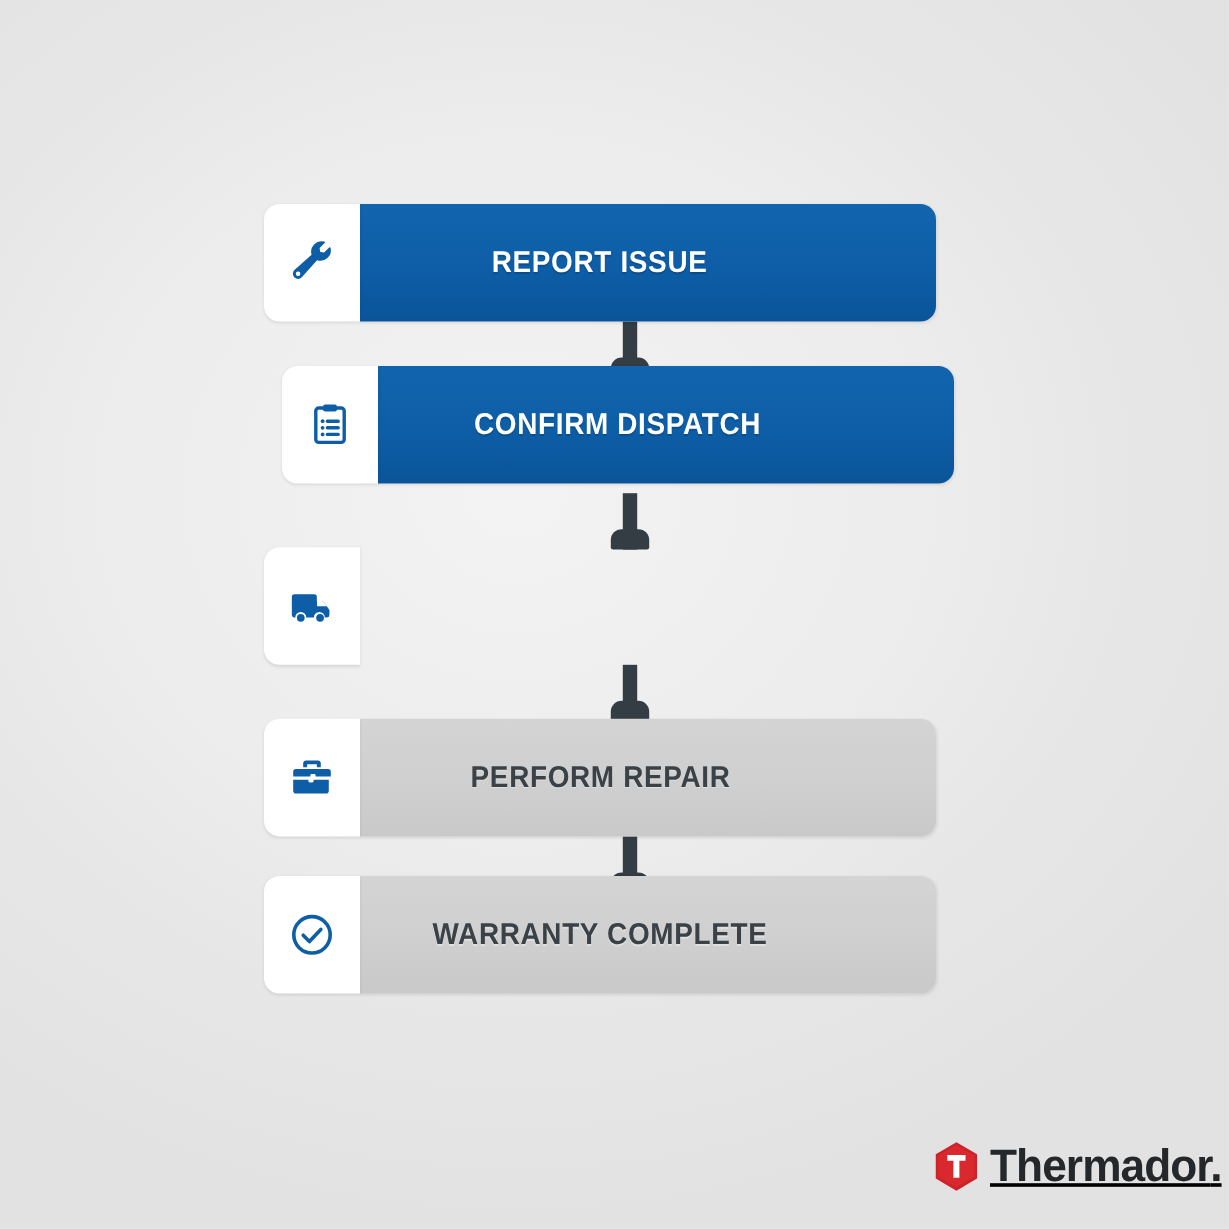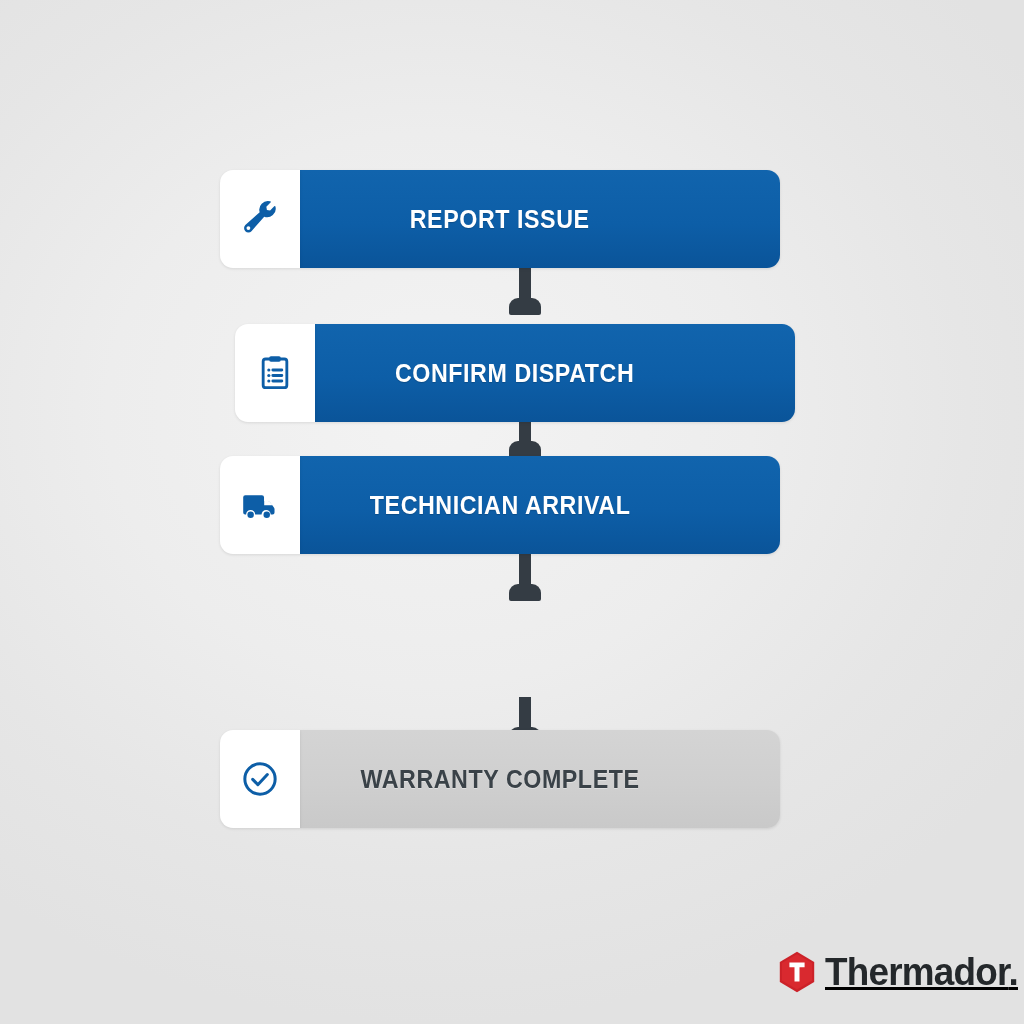--- a/index.html
+++ b/index.html
@@ -192,21 +192,21 @@
               <path d="M21.3 4.6a.45.45 0 0 0-.75-.2l-2.5 2.5-1.9-.35-.35-1.9 2.5-2.5a.45.45 0 0 0-.2-.75 5.2 5.2 0 0 0-6.3 6.55L3.2 15.6a2.6 2.6 0 1 0 3.68 3.68l7.65-8.6a5.2 5.2 0 0 0 6.77-6.08zM5.05 18.6a1.15 1.15 0 1 1 0-2.3 1.15 1.15 0 0 1 0 2.3z"></path>
             </svg>
           </span>
         </div>
         <div class="bar active">
           <span class="bar-label">REPORT ISSUE</span>
         </div>
       </div>
     </div>
 
-    <div class="step" style="top:154px;padding-left:15px;">
+    <div class="step" style="top:135px;padding-left:15px;">
       <div class="step-inner">
         <div class="icon-panel">
           <span>
             <svg width="40" height="40" viewBox="0 0 24 24" fill="none" stroke="#0d5ea7" stroke-width="1.7" stroke-linecap="round" stroke-linejoin="round">
               <path d="M8.5 3.6H6.4a1.5 1.5 0 0 0-1.5 1.5v14.2a1.5 1.5 0 0 0 1.5 1.5h11.2a1.5 1.5 0 0 0 1.5-1.5V5.1a1.5 1.5 0 0 0-1.5-1.5h-2.1"></path>
               <rect x="8.5" y="1.9" width="7" height="3.4" rx="1.1" fill="#0d5ea7" stroke="none"></rect>
               <circle cx="8.3" cy="10.2" r="0.95" fill="#0d5ea7" stroke="none"></circle>
               <circle cx="8.3" cy="13.5" r="0.95" fill="#0d5ea7" stroke="none"></circle>
               <circle cx="8.3" cy="16.8" r="0.95" fill="#0d5ea7" stroke="none"></circle>
               <path d="M10.7 10.2h5.4M10.7 13.5h5.4M10.7 16.8h5.4"></path>
@@ -223,26 +223,39 @@
       <div class="step-inner">
         <div class="icon-panel">
           <span>
             <svg width="42" height="42" viewBox="0 0 24 24" fill="#0d5ea7">
               <path d="M2.4 7.6a1.2 1.2 0 0 1 1.2-1.2h9.5a1.2 1.2 0 0 1 1.2 1.2v2.1h2.35c.42 0 .81.2 1.05.54l2.35 3.27c.16.22.25.49.25.76v2.06a1.1 1.1 0 0 1-1.1 1.1h-1.1a2.6 2.6 0 0 0-5.2 0H9.25a2.6 2.6 0 0 0-5.2 0H3.5a1.1 1.1 0 0 1-1.1-1.1V7.6zm12 2.1v2.45h4.6L17.2 9.7h-2.8z"></path>
               <circle cx="6.65" cy="17.6" r="1.85"></circle>
               <circle cx="15.85" cy="17.6" r="1.85"></circle>
             </svg>
           </span>
         </div>
-        <div class="bar active">
-          <span class="bar-label">TECHNICIAN ARRIVAL</span>
-        </div>
-      </div>
-    </div>
-
+      </div>
+    </div>
+
+    <div class="step" style="top:429px;">
+      <div class="step-inner">
+        <div class="icon-panel">
+          <span>
+            <svg width="40" height="40" viewBox="0 0 24 24" fill="#0d5ea7">
+              <path d="M9.1 3.4h5.8a1.5 1.5 0 0 1 1.5 1.5v1.9h-1.95V5.35h-4.9V6.8H7.6V4.9a1.5 1.5 0 0 1 1.5-1.5z"></path>
+              <path d="M2.6 9.1a1.4 1.4 0 0 1 1.4-1.4h16a1.4 1.4 0 0 1 1.4 1.4v2.4h-7.6v-.65a.7.7 0 0 0-.7-.7h-1.2a.7.7 0 0 0-.7.7v.65H2.6V9.1z"></path>
+              <path d="M2.6 13.1h7.6v.65c0 .39.31.7.7.7h1.2a.7.7 0 0 0 .7-.7v-.65h7.6v5.5a1.4 1.4 0 0 1-1.4 1.4H4a1.4 1.4 0 0 1-1.4-1.4v-5.5z"></path>
+            </svg>
+          </span>
+        </div>
+        <div class="bar inactive">
+          <span class="bar-label">PERFORM REPAIR</span>
+        </div>
+      </div>
+    </div>
 
     <div class="step" style="top:560px;">
       <div class="step-inner">
         <div class="icon-panel">
           <span>
             <svg width="40" height="40" viewBox="0 0 24 24" fill="none" stroke="#0d5ea7" stroke-width="1.8" stroke-linecap="round" stroke-linejoin="round">
               <circle cx="12" cy="12" r="9.1"></circle>
               <path d="M7.6 12.2l3.1 3.2 5.7-6.1"></path>
             </svg>
           </span>

